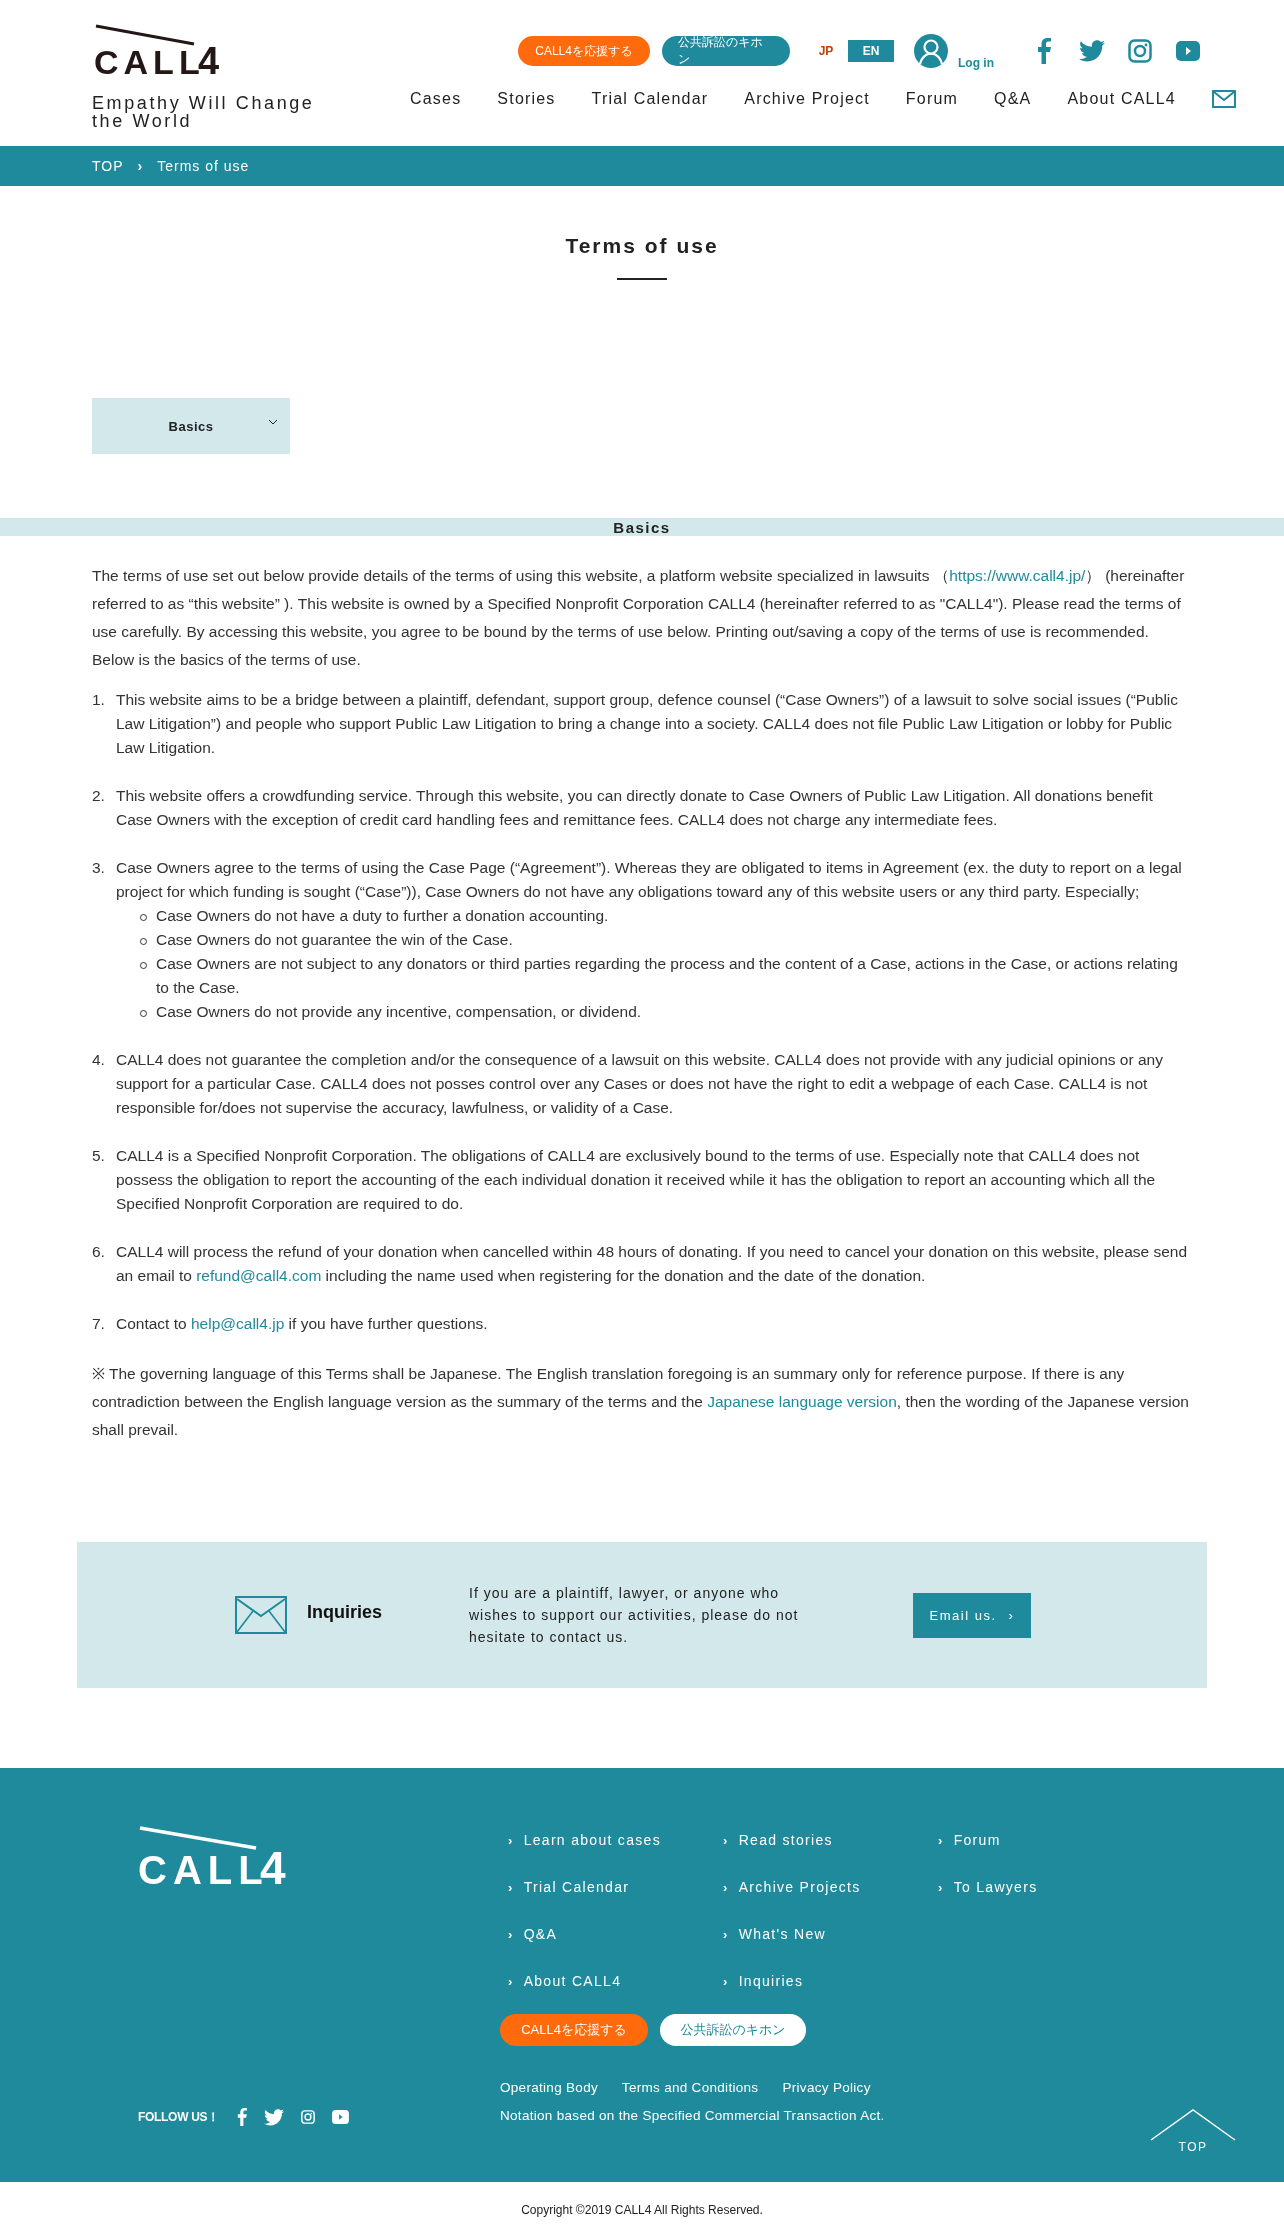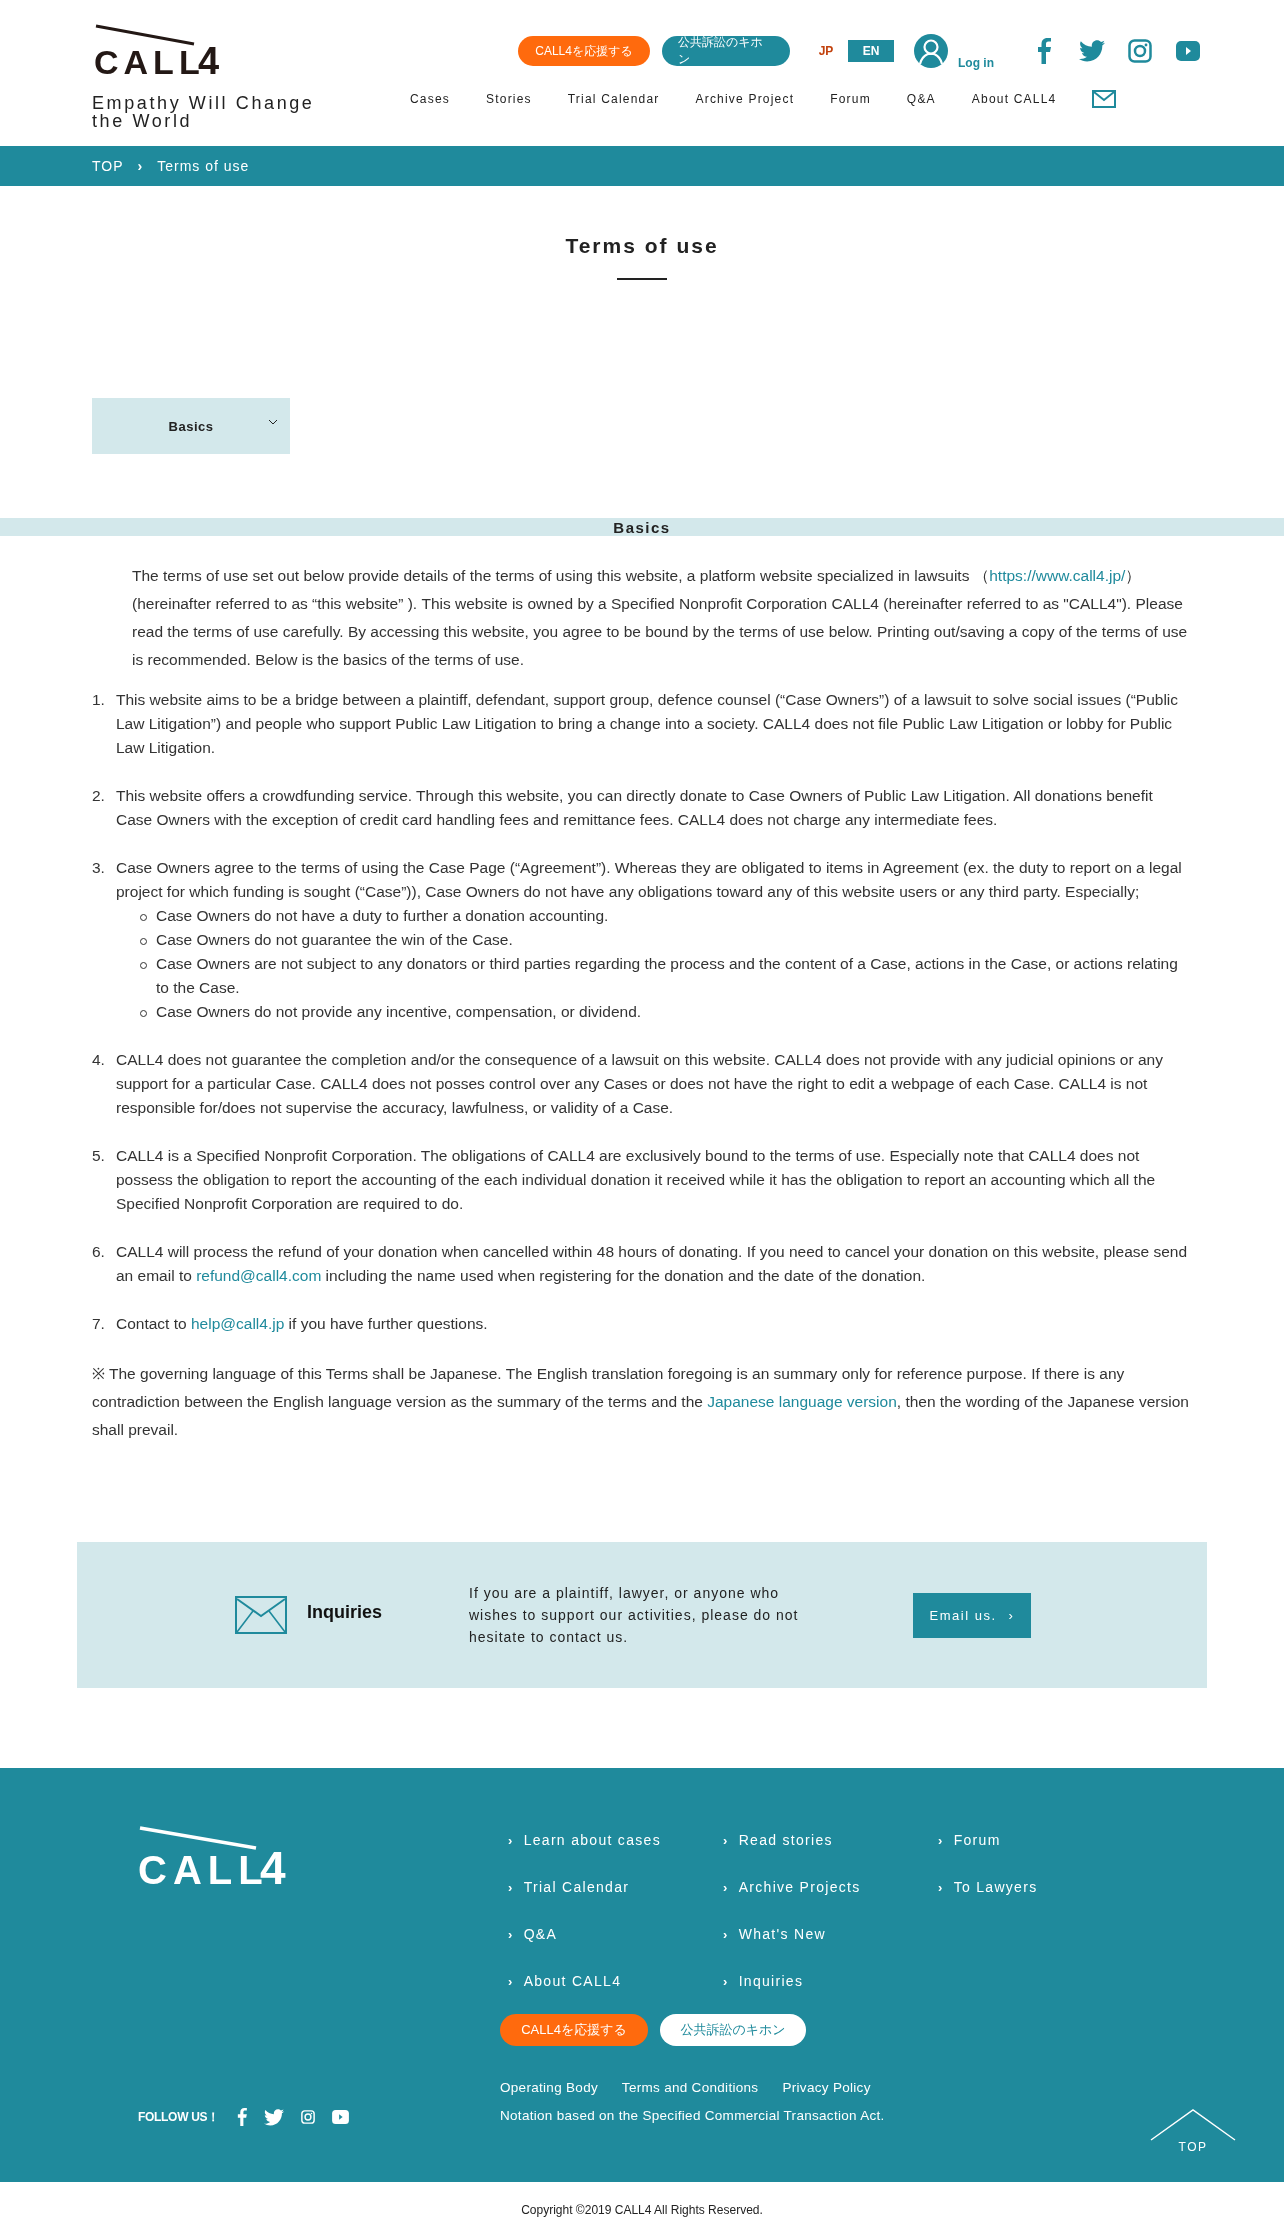--- a/index.html
+++ b/index.html
@@ -16,41 +16,41 @@
   .pill.orange { background: #ff6a0d; width: 132px; }
   .pill.teal { background: #1f8a9c; width: 128px; margin-left: 12px; }
   .lang { display: flex; align-items: center; margin-left: 22px; }
   .lang-jp { font-size: 12px; font-weight: bold; color: #c2410c; width: 28px; text-align: center; }
   .lang-en { font-size: 12px; font-weight: bold; color: #fff; background: #1f8a9c; width: 46px; height: 22px; display: flex; align-items: center; justify-content: center; margin-left: 8px; }
   .login { display: flex; align-items: center; margin-left: 20px; }
   .login-label { font-size: 12px; font-weight: bold; color: #1f8a9c; margin-left: 10px; margin-top: 24px; }
   .social-top { position: absolute; top: 38px; left: 1020px; display: flex; align-items: center; }
   .social-top span { display: inline-flex; width: 48px; justify-content: center; }
   .nav { position: absolute; top: 90px; left: 410px; display: flex; align-items: center; }
-  .nav-item { font-size: 12px; letter-spacing: 1.2px; color: #222; margin-right: 36px; }
+  .nav-item { font-size: 16px; letter-spacing: 1.2px; color: #222; margin-right: 36px; }
   .nav-mail { margin-left: 0px; display: inline-flex; }
 
   
   .breadcrumb { height: 40px; background: #1f8a9c; color: #fff; display: flex; align-items: center; padding-left: 92px; font-size: 14px; letter-spacing: 1px; }
   .crumb-sep { margin: 0 14px; font-weight: bold; font-size: 14px; }
 
   
   .page-title-wrap { text-align: center; padding-top: 48px; height: 212px; }
   .page-title { font-size: 21px; font-weight: bold; letter-spacing: 2px; color: #222; }
   .title-rule { width: 50px; height: 2px; background: #222; margin: 20px auto 0; }
 
   
   .dropdown { margin-left: 92px; width: 198px; height: 56px; background: #d3e8eb; display: flex; align-items: center; justify-content: center; position: relative; font-size: 13px; font-weight: bold; color: #222; letter-spacing: 0.5px; }
   .dropdown .chev { position: absolute; right: 12px; top: 19px; }
 
   .section-band { margin-top: 64px; height: 18px; background: #d3e8eb; text-align: center; font-size: 15px; font-weight: bold; letter-spacing: 1.5px; line-height: 19px; color: #222; }
 
   
   .content { padding: 26px 92px 0 92px; font-size: 15.5px; line-height: 28px; color: #333; }
-  .intro { margin-bottom: 14px; margin-left: 40px; }
+  .intro { margin-bottom: 14px; }
   .link { color: #1f8a9c; }
   ol.terms { list-style: none; counter-reset: n; }
   ol.terms > li { position: relative; padding-left: 24px; line-height: 24px; margin-bottom: 24px; font-size: 15.5px; }
   ol.terms > li .num { position: absolute; left: 0; top: 0; }
   ul.sub { list-style: none; margin-top: 0; padding-left: 40px; }
   ul.sub li { position: relative; line-height: 24px; }
   ul.sub li::before { content: ""; position: absolute; left: -16px; top: 10px; width: 5px; height: 5px; border: 1px solid #333; border-radius: 50%; }
   .note { margin-top: 20px; line-height: 28px; }
 
   

